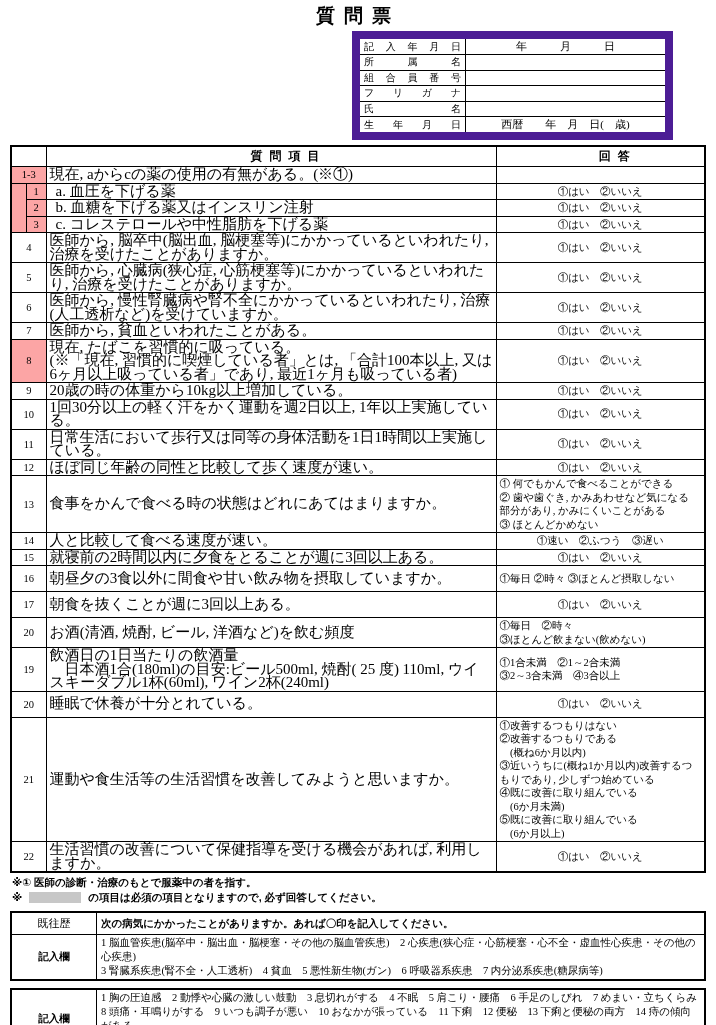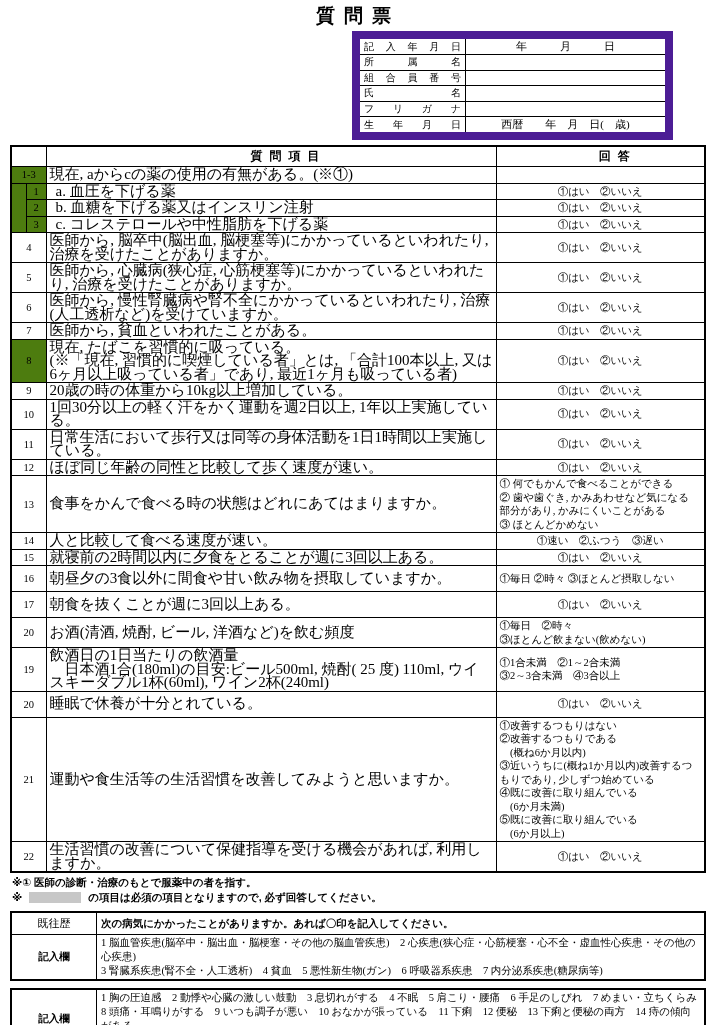--- a/index.html
+++ b/index.html
@@ -17,21 +17,21 @@
   .info .val{ font-size:11px;}
   .info .ctrv{ text-align:center;}
   
   .main{ border-collapse:collapse; border:2px solid #000; margin:5px 10px 0 10px;
          table-layout:fixed; width:696px;}
   .main td,.main th{ border:1px solid #000; vertical-align:middle;}
   .main th{ font-family:Liberation Sans, sans-serif; font-weight:bold;
             font-size:12px; letter-spacing:7px; height:17px; background:#fff;padding-left:36px;}
   col.c-stripe{width:15px;} col.c-num{width:20px;} col.c-ans{width:209px;}
   .num{ text-align:center; font-size:10.5px; padding:0;}
-  .gray{ background:#4d7c0f;}
+  .gray{ background:#fca5a5;}
   .stripe{ padding:0;}
   .qcell{ font-size:15px; line-height:13.5px; padding:1px 3px; text-align:left;}
   .subq{ padding-left:9px;}
   .acell{ font-size:10.5px; line-height:13.5px; padding:1px 10px;}
   .acell.ctr{ text-align:center;}
   .acell.lft{ text-align:left; padding-left:3px;}
   #qbody tr:nth-child(17) td, #qbody tr:nth-child(18) td, #qbody tr:nth-child(21) td{ height:23px;}
   #qbody tr:nth-child(5) td, #qbody tr:nth-child(6) td, #qbody tr:nth-child(7) td{ height:27px;}
   
   .tnotes{ margin:2px 0 0 12px; font-size:10.5px; font-weight:bold; line-height:14.5px;
@@ -65,25 +65,25 @@
       </tr>
       <tr>
         <td class="lbl">所属名</td>
         <td class="val"></td>
       </tr>
       <tr>
         <td class="lbl">組合員番号</td>
         <td class="val"></td>
       </tr>
       <tr>
+        <td class="lbl">フリガナ</td>
+        <td class="val"></td>
+      </tr>
+      <tr>
         <td class="lbl">氏名</td>
-        <td class="val"></td>
-      </tr>
-      <tr>
-        <td class="lbl">フリガナ</td>
         <td class="val"></td>
       </tr>
       <tr>
         <td class="lbl">生年月日</td>
         <td class="val ctrv">西暦　　年　月　日(　歳)</td>
       </tr>
     </tbody>
   </table>
 </div>
 

